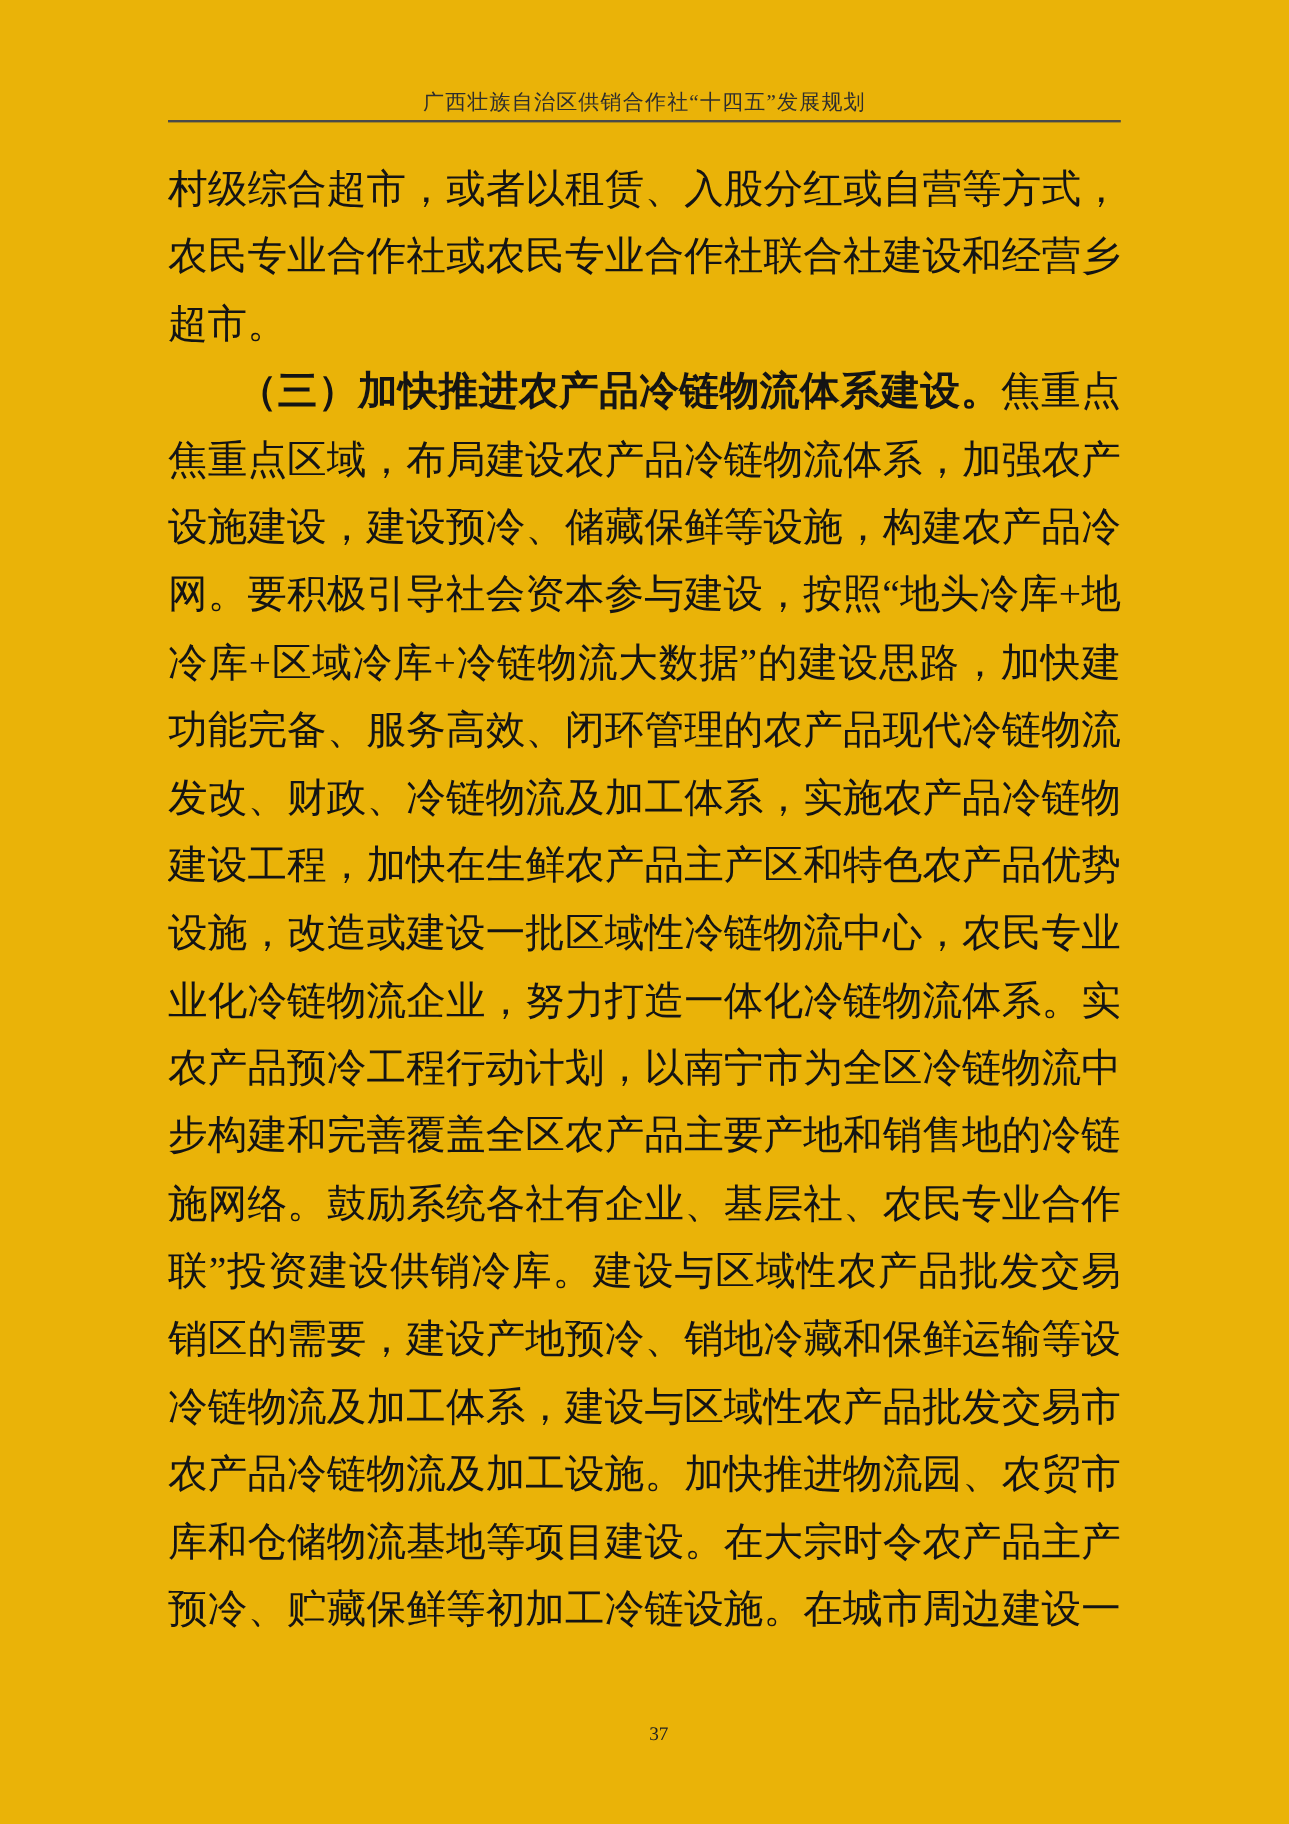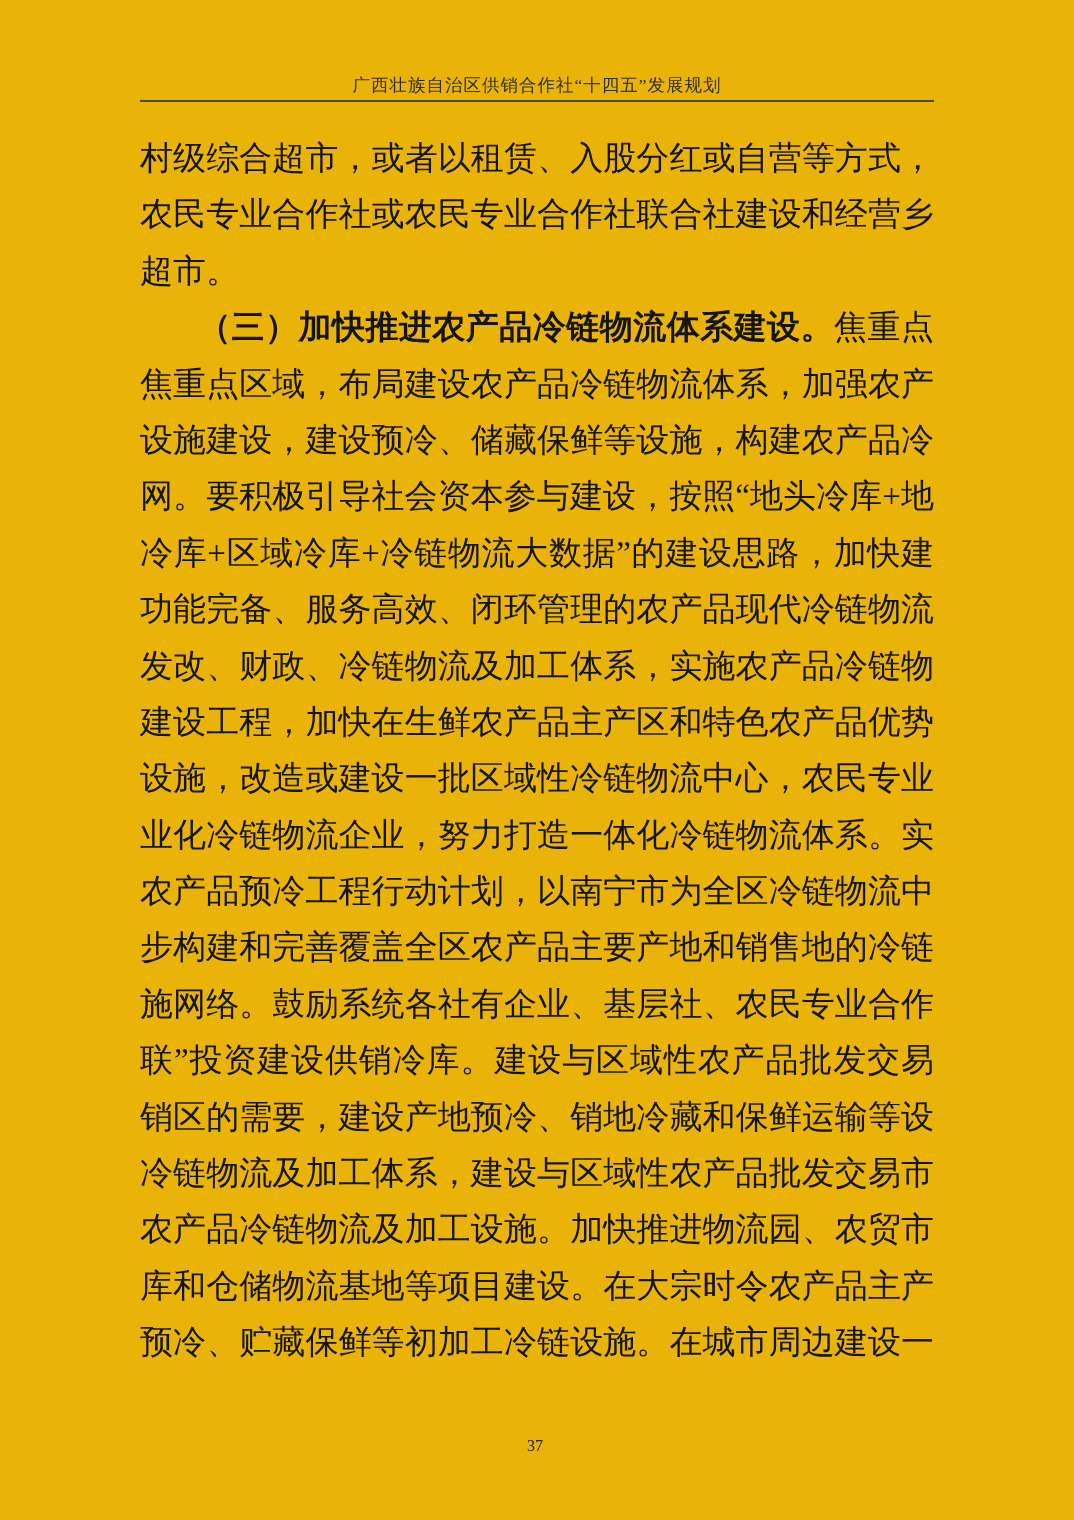--- a/index.html
+++ b/index.html
@@ -47,21 +47,21 @@
     text-align-last: justify;
   }
   .line.indent {
     padding-left: 58px;
   }
   .bold {
     font-weight: bold;
   }
   .footer {
     position: absolute;
-    left: 138px;
+    left: 152px;
     top: 1436px;
     width: 794px;
     text-align: center;
     font-size: 16px;
     line-height: 20px;
     color: #222222;
   }
 </style>
 </head>
 <body>

